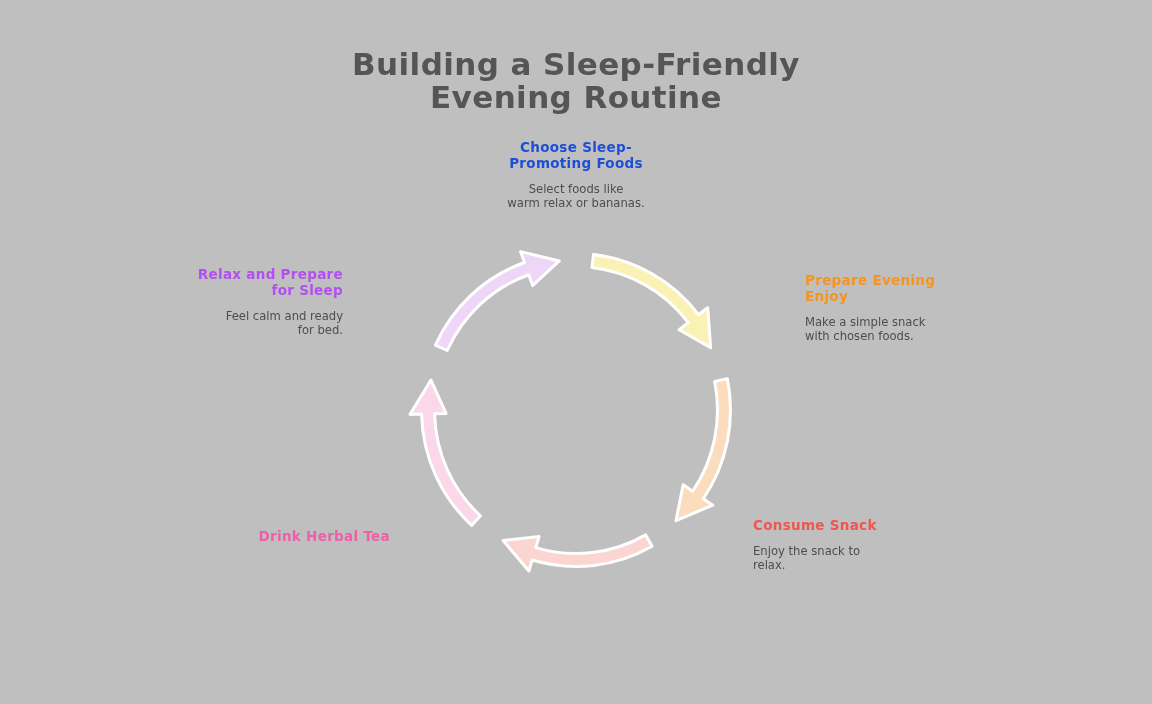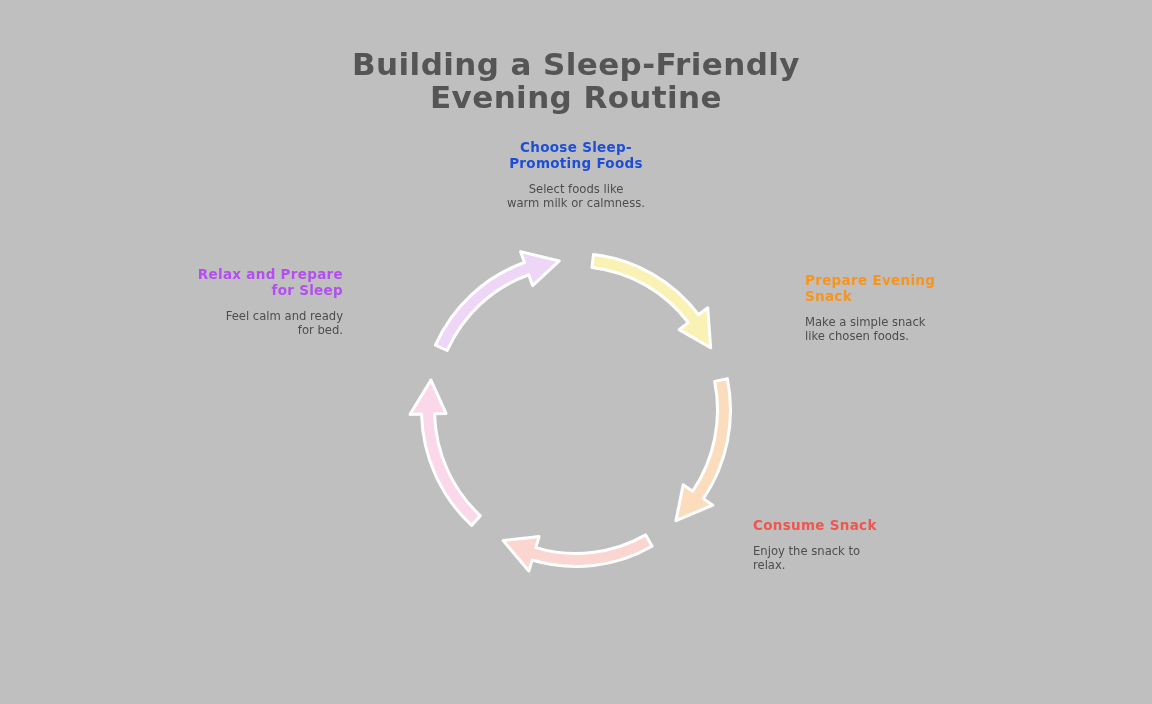--- a/index.html
+++ b/index.html
@@ -85,37 +85,38 @@
         <path d="M 652.08 546.21 A 154.50 156.50 0 0 1 532.12 560.06 L 528.85 571.08 L 503.12 540.55 L 539.08 536.56 L 535.81 547.59 A 141.50 143.50 0 0 0 645.68 534.90 Z" fill="#fbd5d0" stroke="#ffffff" stroke-width="3" stroke-linejoin="round"></path>
         <path d="M 471.62 525.38 A 154.50 156.50 0 0 1 421.55 414.10 L 410.06 414.40 L 430.97 380.09 L 446.04 413.46 L 434.55 413.76 A 141.50 143.50 0 0 0 480.40 515.80 Z" fill="#fbd7ea" stroke="#ffffff" stroke-width="3" stroke-linejoin="round"></path>
         <path d="M 435.41 345.10 A 154.50 156.50 0 0 1 524.43 262.48 L 520.59 251.64 L 559.25 260.96 L 532.61 285.57 L 528.77 274.73 A 141.50 143.50 0 0 0 447.24 350.49 Z" fill="#eed6f7" stroke="#ffffff" stroke-width="3" stroke-linejoin="round"></path>
       </g>
   </svg>
 
   <div class="node node-0">
     <div class="node-title align-center" style="color: #1d4ed8;">Choose Sleep-
 Promoting Foods</div>
     <div class="node-desc align-center">Select foods like
-warm milk or calmness.</div>
+warm relax or bananas.</div>
   </div>
 
   <div class="node node-1">
     <div class="node-title align-left" style="color: rgb(247, 148, 30);">Prepare Evening
-Snack</div>
+Enjoy</div>
     <div class="node-desc align-left">Make a simple snack
-like chosen foods.</div>
+with chosen foods.</div>
   </div>
 
   <div class="node node-2">
     <div class="node-title align-left" style="color: rgb(241, 85, 76);">Consume Snack</div>
     <div class="node-desc align-left">Enjoy the snack to
 relax.</div>
   </div>
 
   <div class="node node-3">
+    <div class="node-title align-right" style="color: rgb(238, 95, 167);">Drink Herbal Tea</div>
   </div>
 
   <div class="node node-4">
     <div class="node-title align-right" style="color: rgb(180, 78, 240);">Relax and Prepare
 for Sleep</div>
     <div class="node-desc align-right">Feel calm and ready
 for bed.</div>
   </div>
 
 </div>

